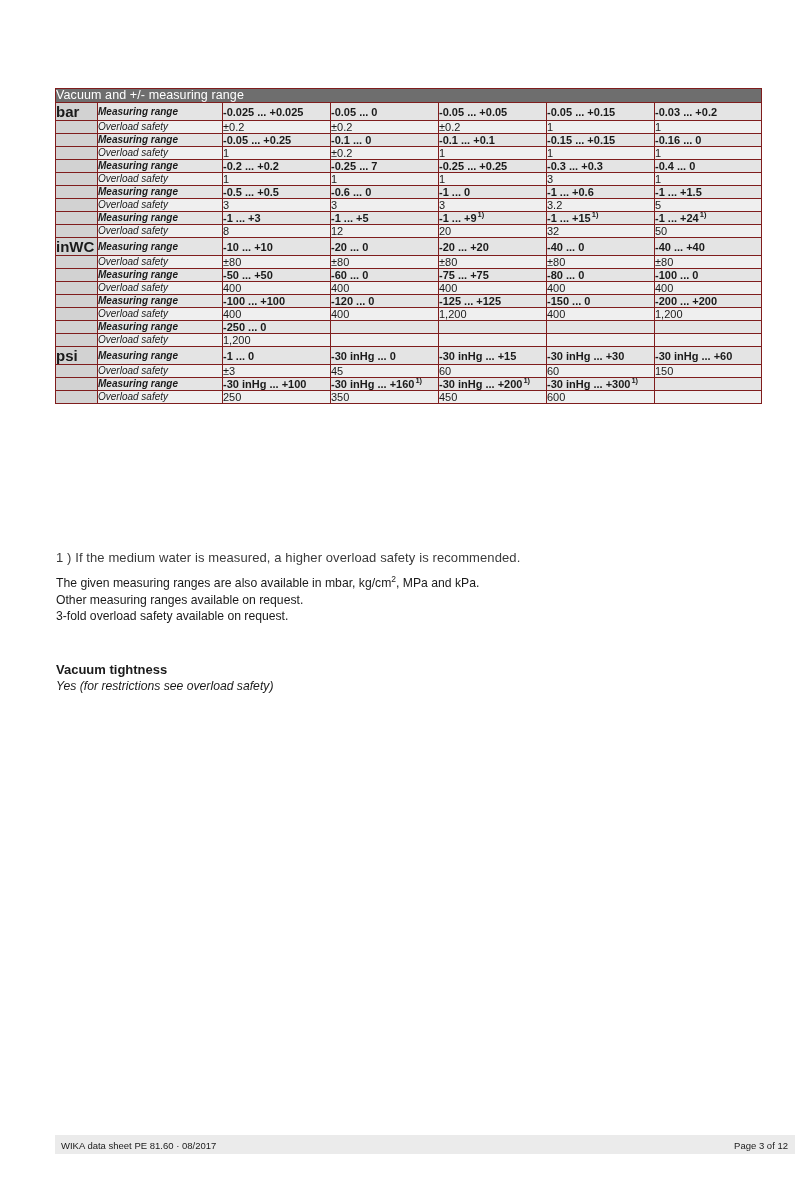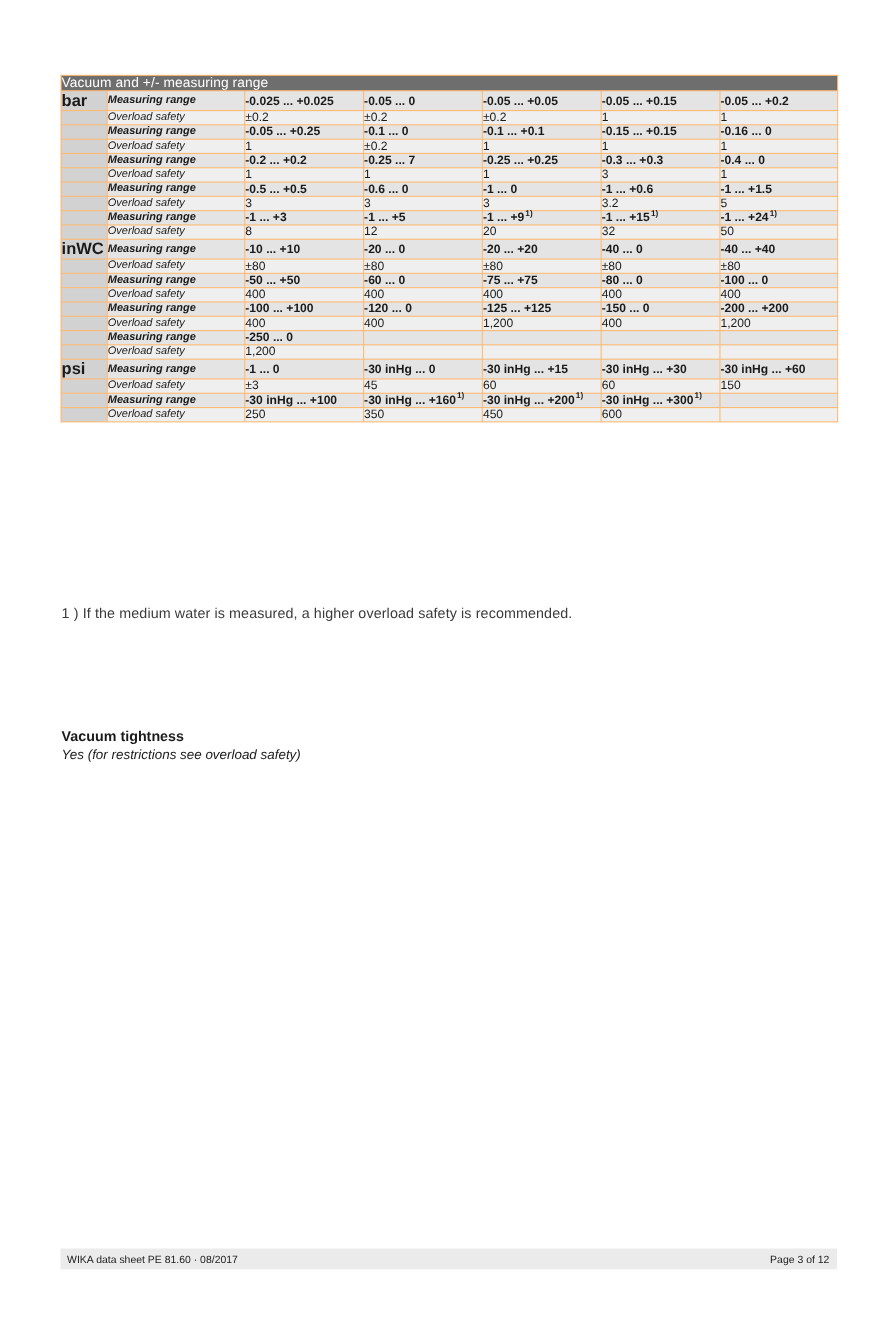--- a/index.html
+++ b/index.html
@@ -21,26 +21,26 @@
     left: 55px;
     top: 0;
     width: 706px;
     height: 1200px;
   }
 
   
   .spec-table {
     position: absolute;
     left: 0;
-    top: 68px;
+    top: 88px;
     width: 706px;
     border-collapse: separate;
     border-spacing: 1px 1px;
     table-layout: fixed;
-    background: #fdba74;
+    background: #7f1d1d;
   }
   .spec-table td, .spec-table th {
     padding: 0;
     margin: 0;
   }
 
   .tbl-title {
     background: #6e6e6e;
     color: #ffffff;
     font-size: 12.5px;
@@ -144,20 +144,21 @@
   
   .footer {
     position: absolute;
     left: 0;
     top: 1135px;
     width: 706px;
     height: 19px;
     background: #ebebeb;
     font-size: 9.5px;
     color: #1a1a1a;
+    padding-left: 34px;
   }
   .footer .f-left {
     position: absolute;
     left: 6px;
     top: 5px;
   }
   .footer .f-right {
     position: absolute;
     right: 7px;
     top: 5px;
@@ -184,21 +185,21 @@
       </tr>
     </thead>
     <tbody id="table-body">
         <tr class="row row-mr">
           <td class="unit-cell">bar</td>
           <td class="lbl-cell">Measuring range</td>
           <td class="val-cell">-0.025 ... +0.025</td>
           <td class="val-cell">-0.05 ... 0</td>
           <td class="val-cell">-0.05 ... +0.05</td>
           <td class="val-cell">-0.05 ... +0.15</td>
-          <td class="val-cell">-0.05 ... +0.2</td>
+          <td class="val-cell">-0.03 ... +0.2</td>
         </tr>
         <tr class="row row-os">
           <td class="unit-cell blank"></td>
           <td class="lbl-cell">Overload safety</td>
           <td class="val-cell">±0.2</td>
           <td class="val-cell">±0.2</td>
           <td class="val-cell">±0.2</td>
           <td class="val-cell">1</td>
           <td class="val-cell">1</td>
         </tr>
@@ -380,20 +381,25 @@
           <td class="val-cell">350</td>
           <td class="val-cell">450</td>
           <td class="val-cell">600</td>
           <td class="val-cell"></td>
         </tr>
       </tbody>
   </table>
 
   <div class="footnote">1 ) If the medium water is measured, a higher overload safety is recommended.</div>
 
+  <div class="para">
+    <div><span>The given measuring ranges are also available in mbar, kg/cm</span><sup>2</sup><span>, MPa and kPa.</span></div>
+    <div>Other measuring ranges available on request.</div>
+    <div>3-fold overload safety available on request.</div>
+  </div>
 
   <div class="vt-head">Vacuum tightness</div>
   <div class="vt-body">Yes (for restrictions see overload safety)</div>
 
   <div class="footer">
     <span class="f-left">WIKA data sheet PE 81.60 · 08/2017</span>
     <span class="f-right">Page 3 of 12</span>
   </div>
 
 </div>

